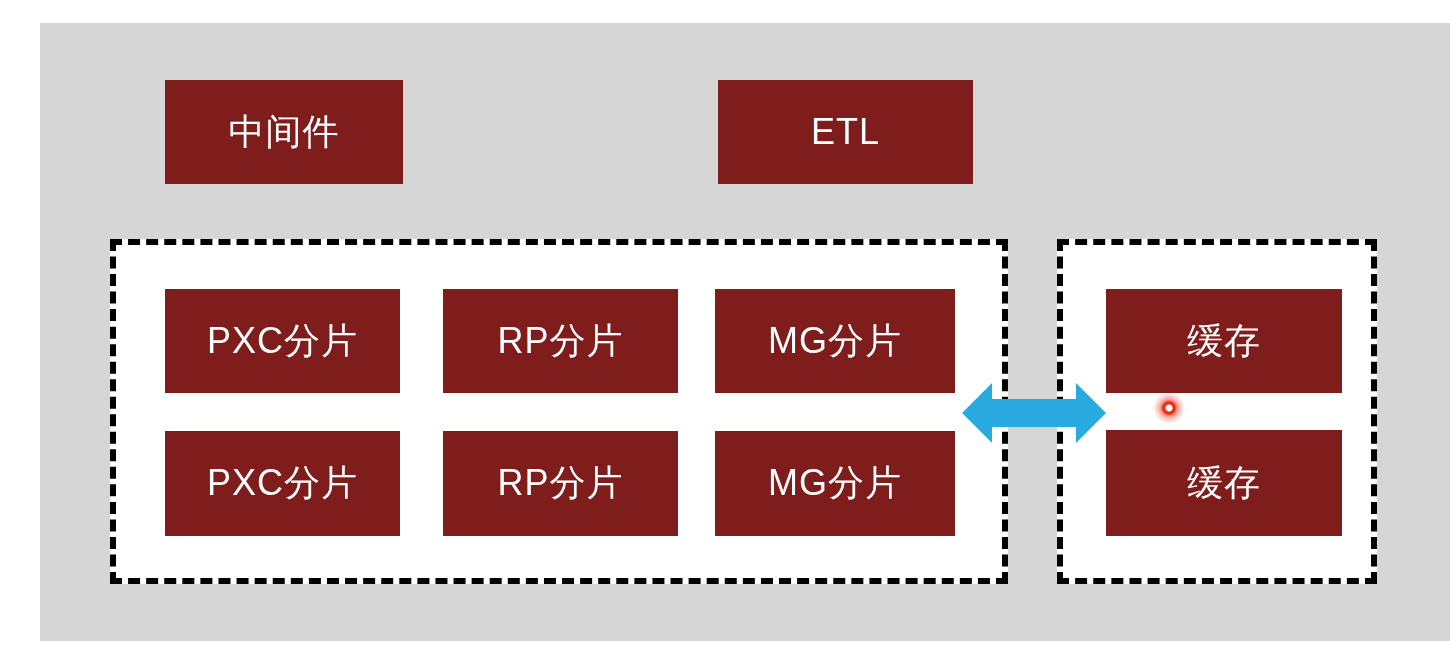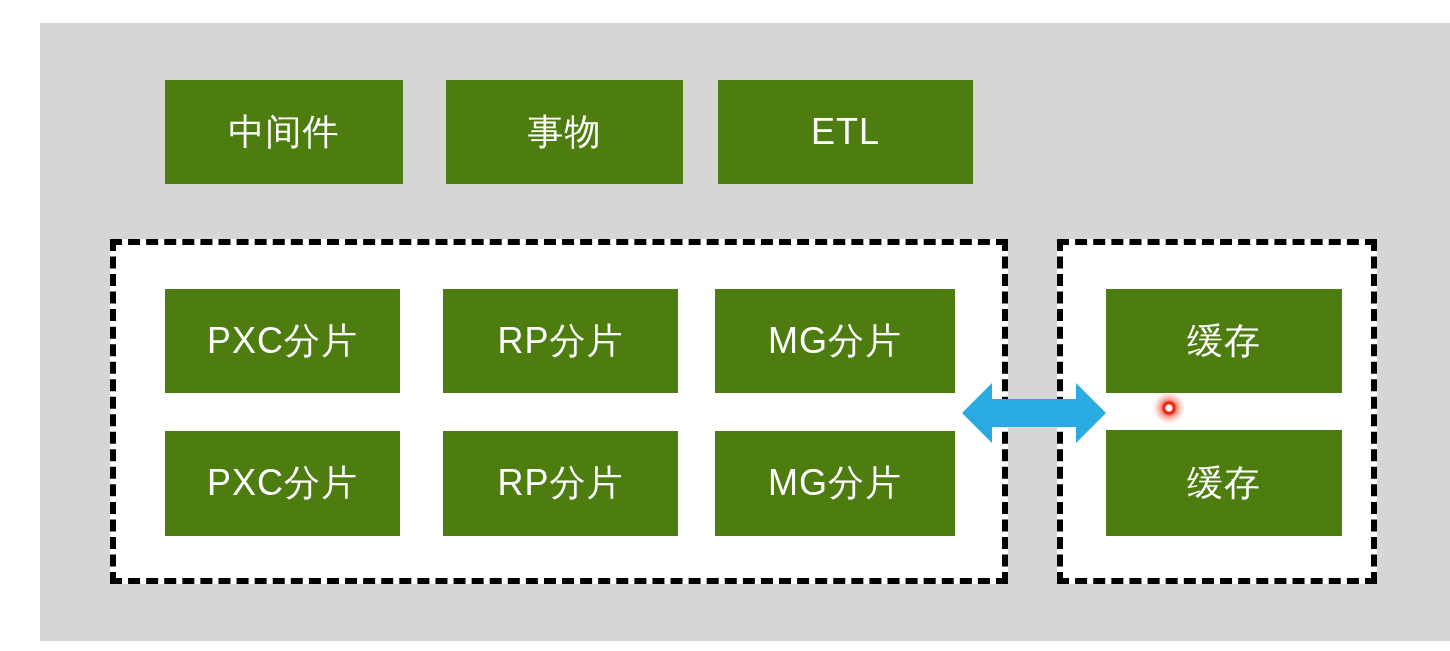--- a/index.html
+++ b/index.html
@@ -18,21 +18,21 @@
   .gray-panel {
     position: absolute;
     left: 40px;
     top: 23px;
     width: 1410px;
     height: 618px;
     background: #d6d6d6;
   }
   .rbox {
     position: absolute;
-    background: #4d7c0f;
+    background: #7f1d1d;
     color: #ffffff;
     display: flex;
     align-items: center;
     justify-content: center;
     font-size: 36px;
     font-weight: 400;
     letter-spacing: 1px;
     white-space: nowrap;
   }
   .dashed-container {
@@ -84,21 +84,20 @@
   }
 </style>
 </head>
 <body>
 
 <div id="stage">
 
   <div class="gray-panel"></div>
 
   <div class="rbox box-middleware">中间件</div>
-  <div class="rbox box-transaction">事物</div>
   <div class="rbox box-etl">ETL</div>
 
   <div class="dashed-container shard-cluster"></div>
 
   <div class="rbox box-pxc-1">PXC分片</div>
   <div class="rbox box-rp-1">RP分片</div>
   <div class="rbox box-mg-1">MG分片</div>
   <div class="rbox box-pxc-2">PXC分片</div>
   <div class="rbox box-rp-2">RP分片</div>
   <div class="rbox box-mg-2">MG分片</div>

